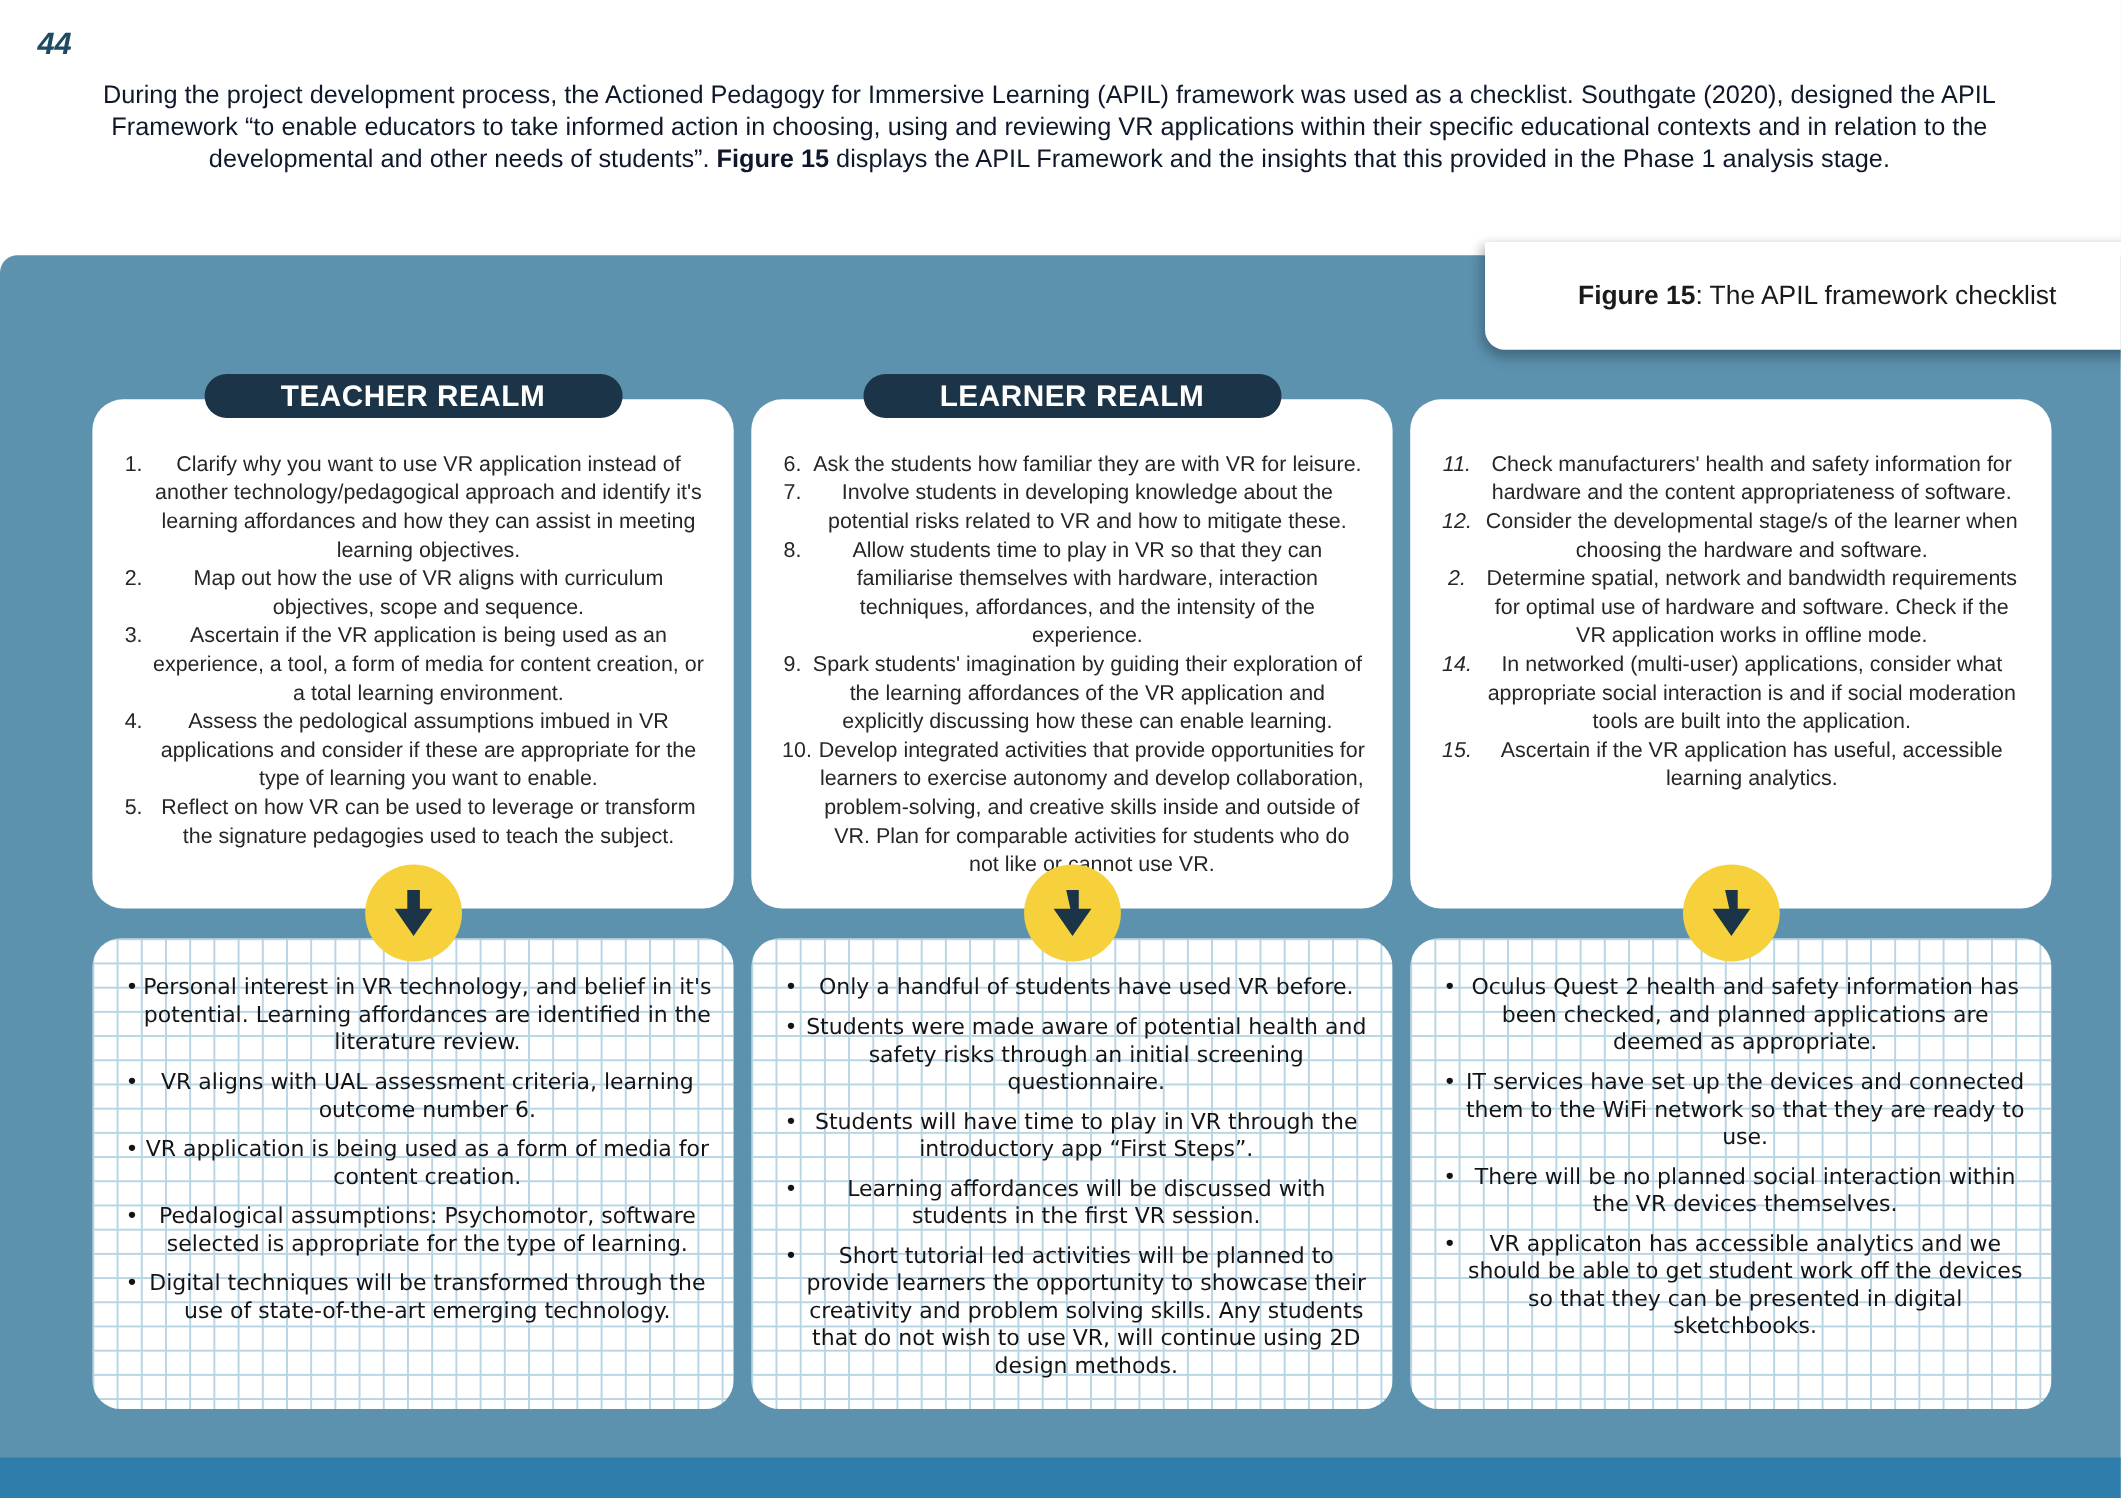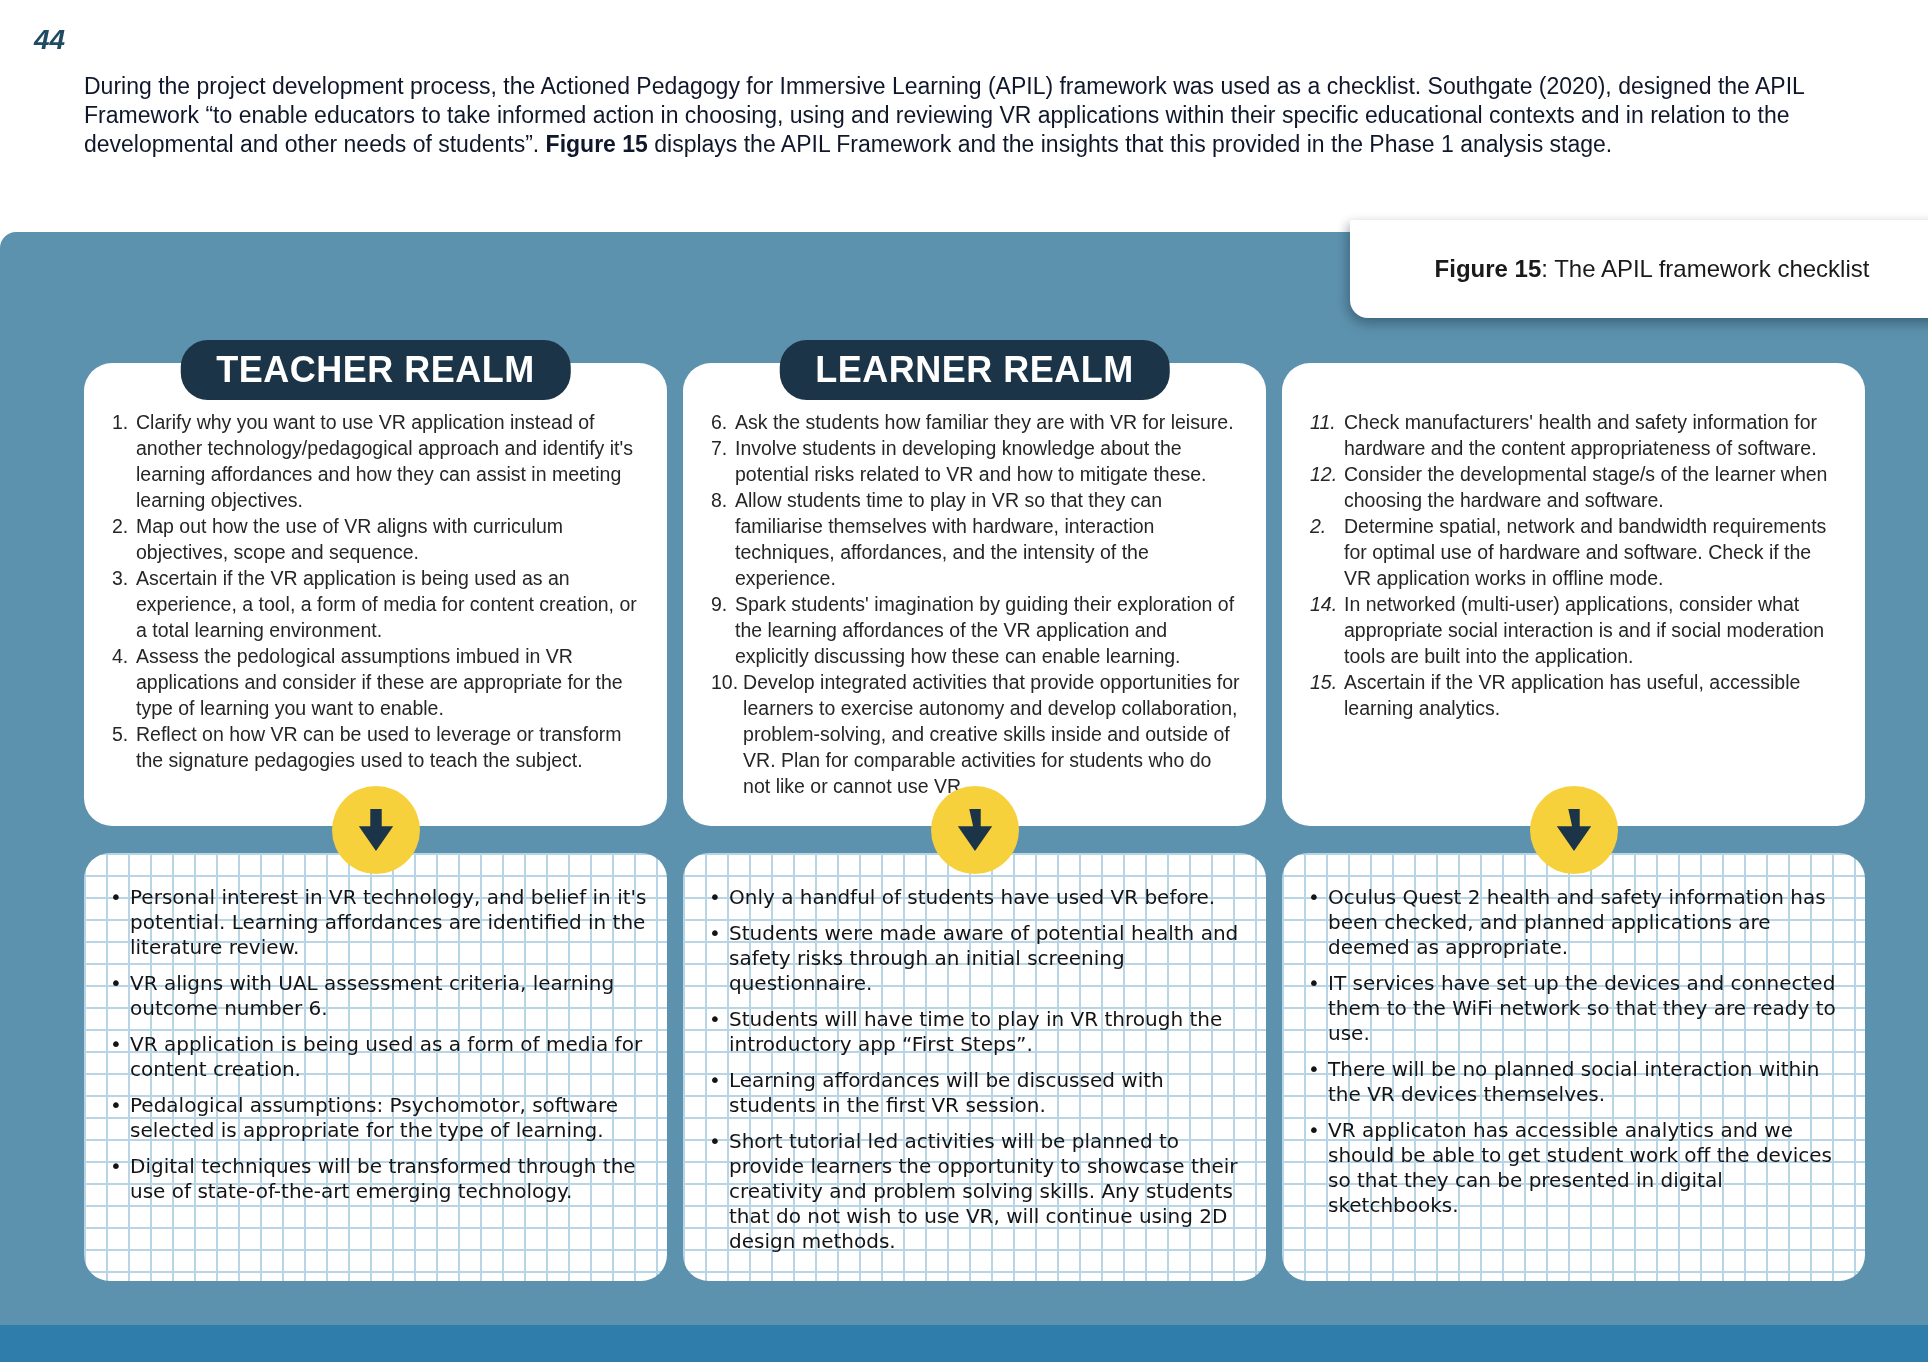--- a/index.html
+++ b/index.html
@@ -1,20 +1,20 @@
 <!DOCTYPE html>
 <html style="--panel-blue: #5D92AE; --footer-blue: #2F7DAB; --navy: #1C3447; --yellow: #F6D13C; --grid-blue: #B7D5E5; --page-number-color: #1F4A63;"><head>
 <meta charset="utf-8">
 <style>
   * { box-sizing: border-box; margin: 0; padding: 0; }
   html, body { background: #ffffff; }
   body { width: 1928px; height: 1362px; position: relative; overflow: hidden;
          font-family: "Liberation Sans", sans-serif; }
 
-  .page { position: absolute; inset: 0; }
+  .page { position: absolute; inset: 0; text-align: center; }
 
   .page-num { position: absolute; left: 34px; top: 24px;
               font-size: 28px; font-weight: bold; font-style: italic;
               color: var(--page-number-color, #1F4A63); }
 
   .intro { position: absolute; left: 84px; top: 72px; width: 1740px;
            font-size: 23px; line-height: 29px; color: #0f172a; }
 
   .blue-panel { position: absolute; left: 0; top: 232px; width: 1928px; height: 1130px;
                 background: var(--panel-blue, #5D92AE);
@@ -27,23 +27,23 @@
                 background: #ffffff; border-radius: 2px 2px 12px 18px;
                 box-shadow: 0 6px 14px rgba(18, 38, 54, 0.32), -4px 3px 9px rgba(18, 38, 54, 0.14);
                 display: flex; align-items: center; justify-content: center;
                 font-size: 24px; color: #1a1a1a; z-index: 4; }
 
   .columns { position: absolute; left: 84px; top: 340px; width: 1782px;
              display: flex; gap: 16px; z-index: 3; }
   .column { position: relative; width: 583px; }
 
   .pill { position: absolute; top: 0; left: 50%; transform: translateX(-50%);
-          min-width: 380px; height: 60px; padding: 0 36px;
+          min-width: 380px; height: 40px; padding: 0 36px;
           background: var(--navy, #1C3447); border-radius: 27px;
-          color: #ffffff; font-weight: bold; font-size: 36px; letter-spacing: 0.5px;
+          color: #ffffff; font-weight: bold; font-size: 27px; letter-spacing: 0.5px;
           display: flex; align-items: center; justify-content: center;
           white-space: nowrap; z-index: 2; }
 
   .card { position: relative; margin-top: 23px; height: 463px;
           background: #ffffff; border-radius: 28px;
           padding: 46px 24px 0 28px; z-index: 1; }
 
   .checklist { font-size: 19.5px; line-height: 26px; color: #262626; }
   .check-item { display: flex; }
   .check-item .num { flex: 0 0 auto; min-width: 24px; padding-right: 5px; }

